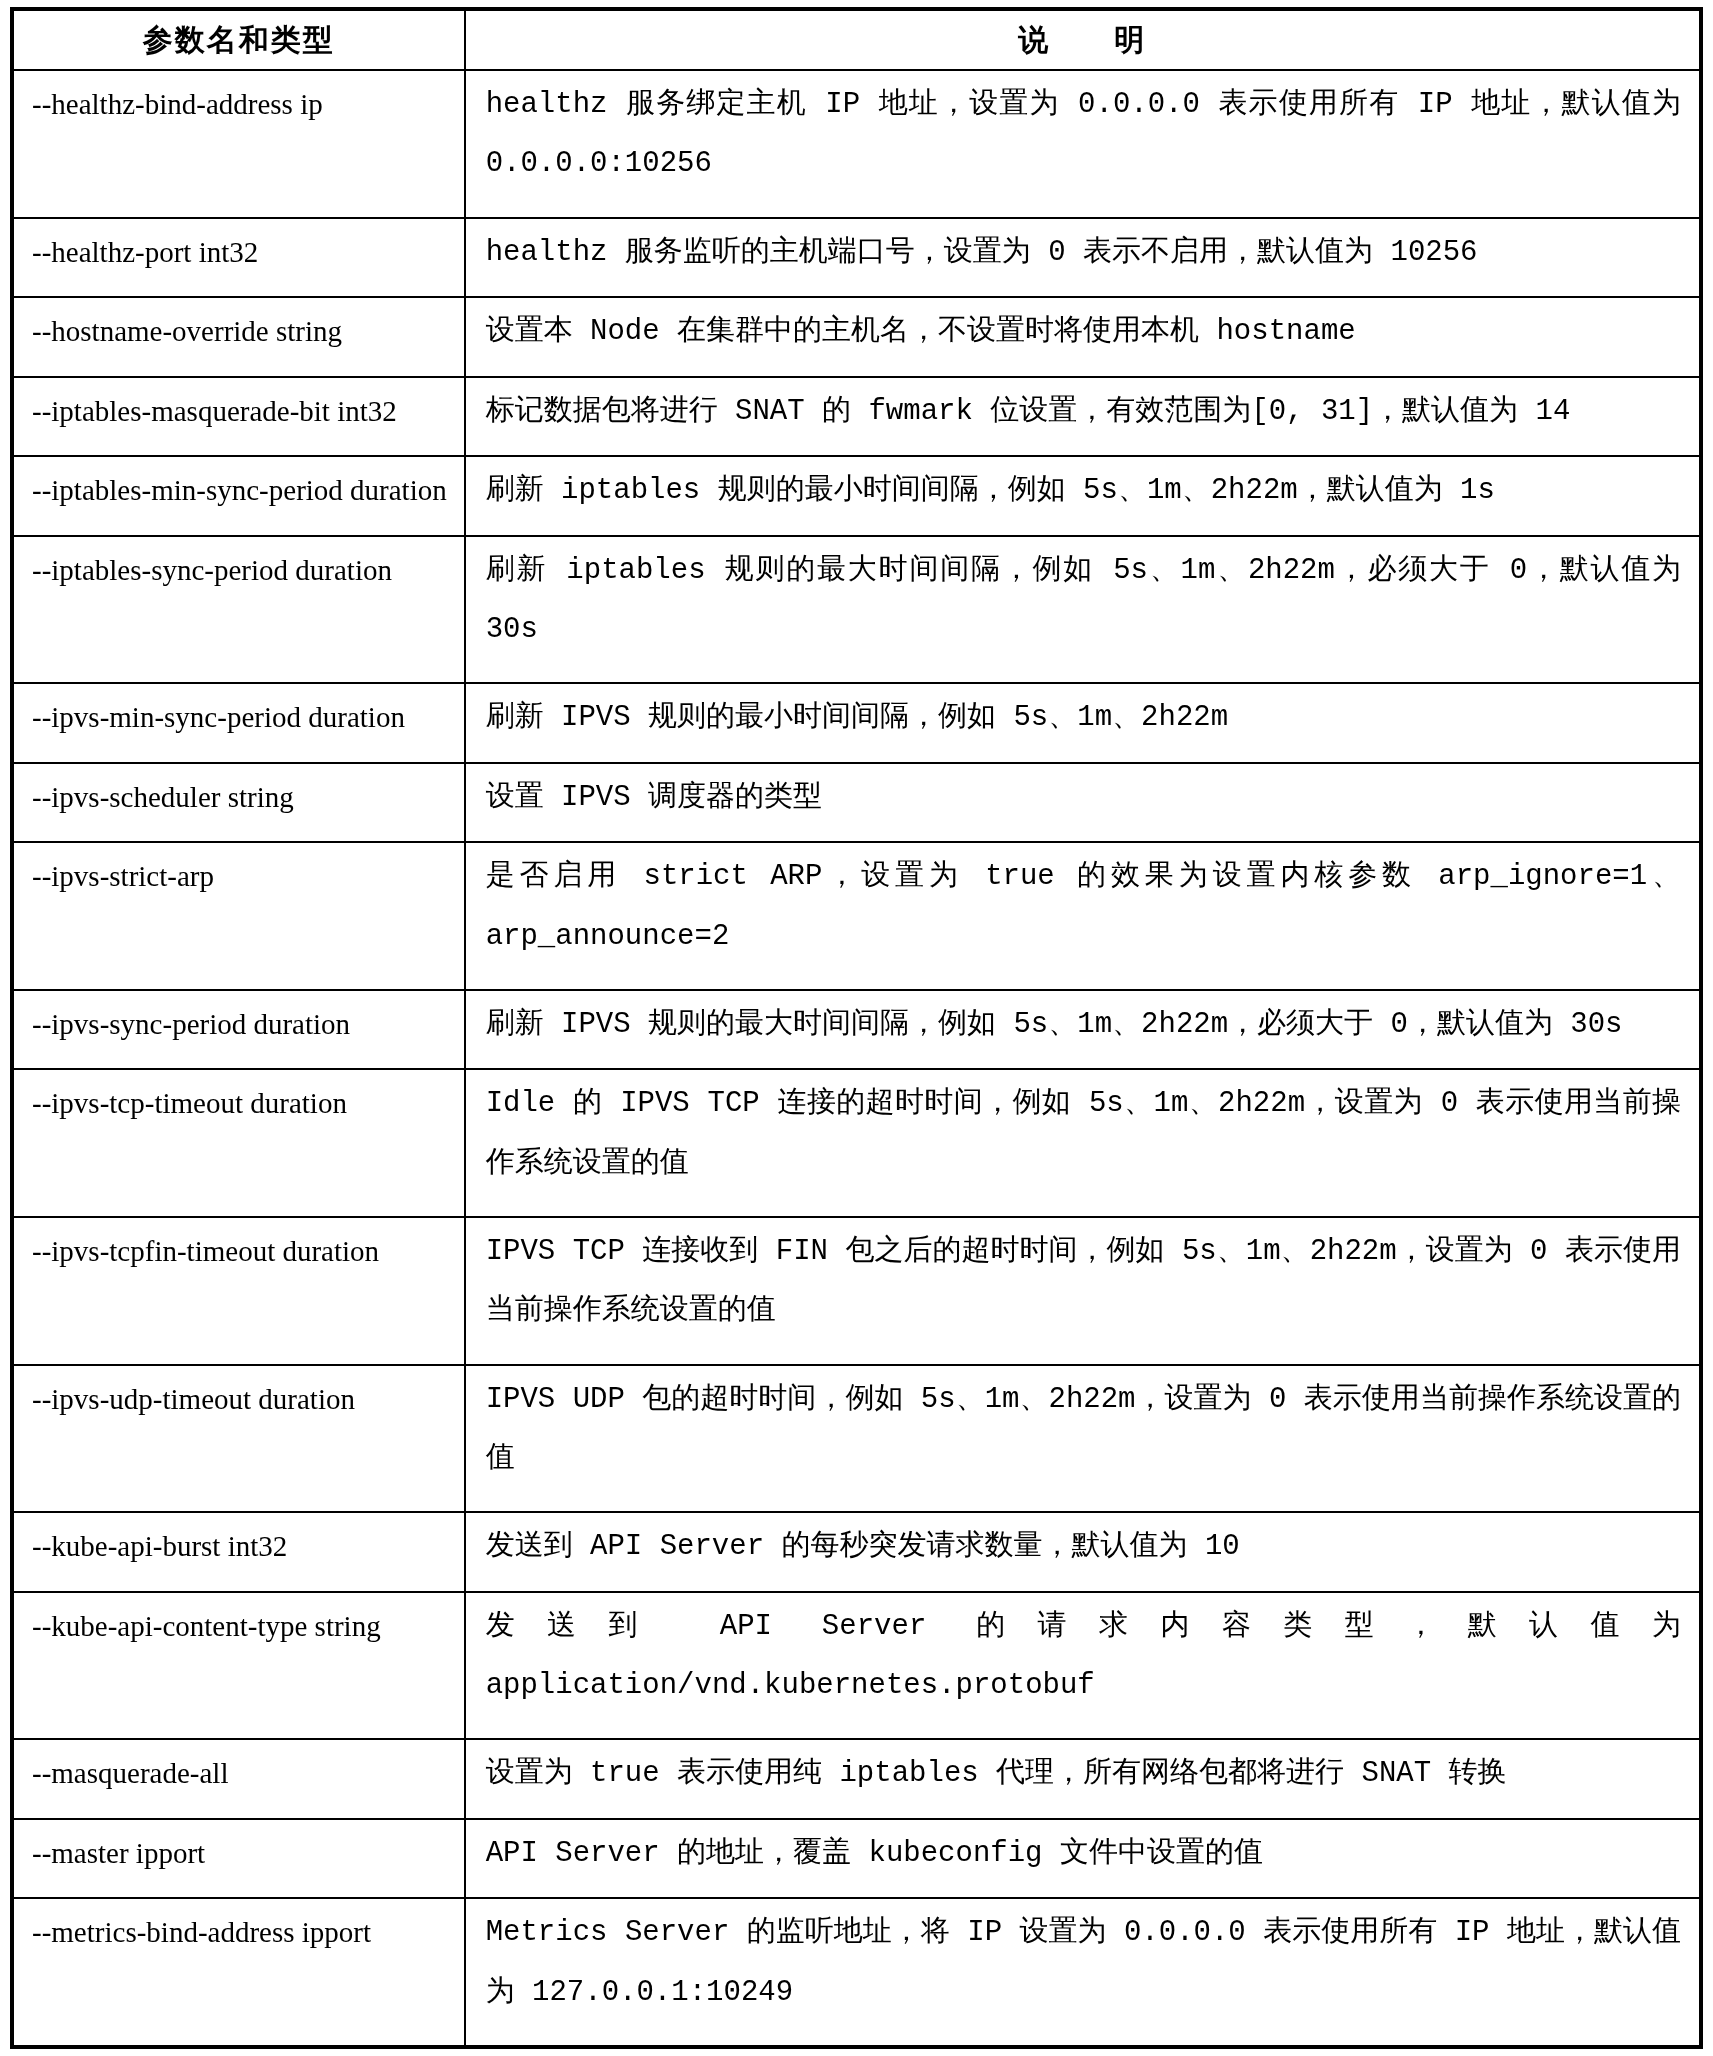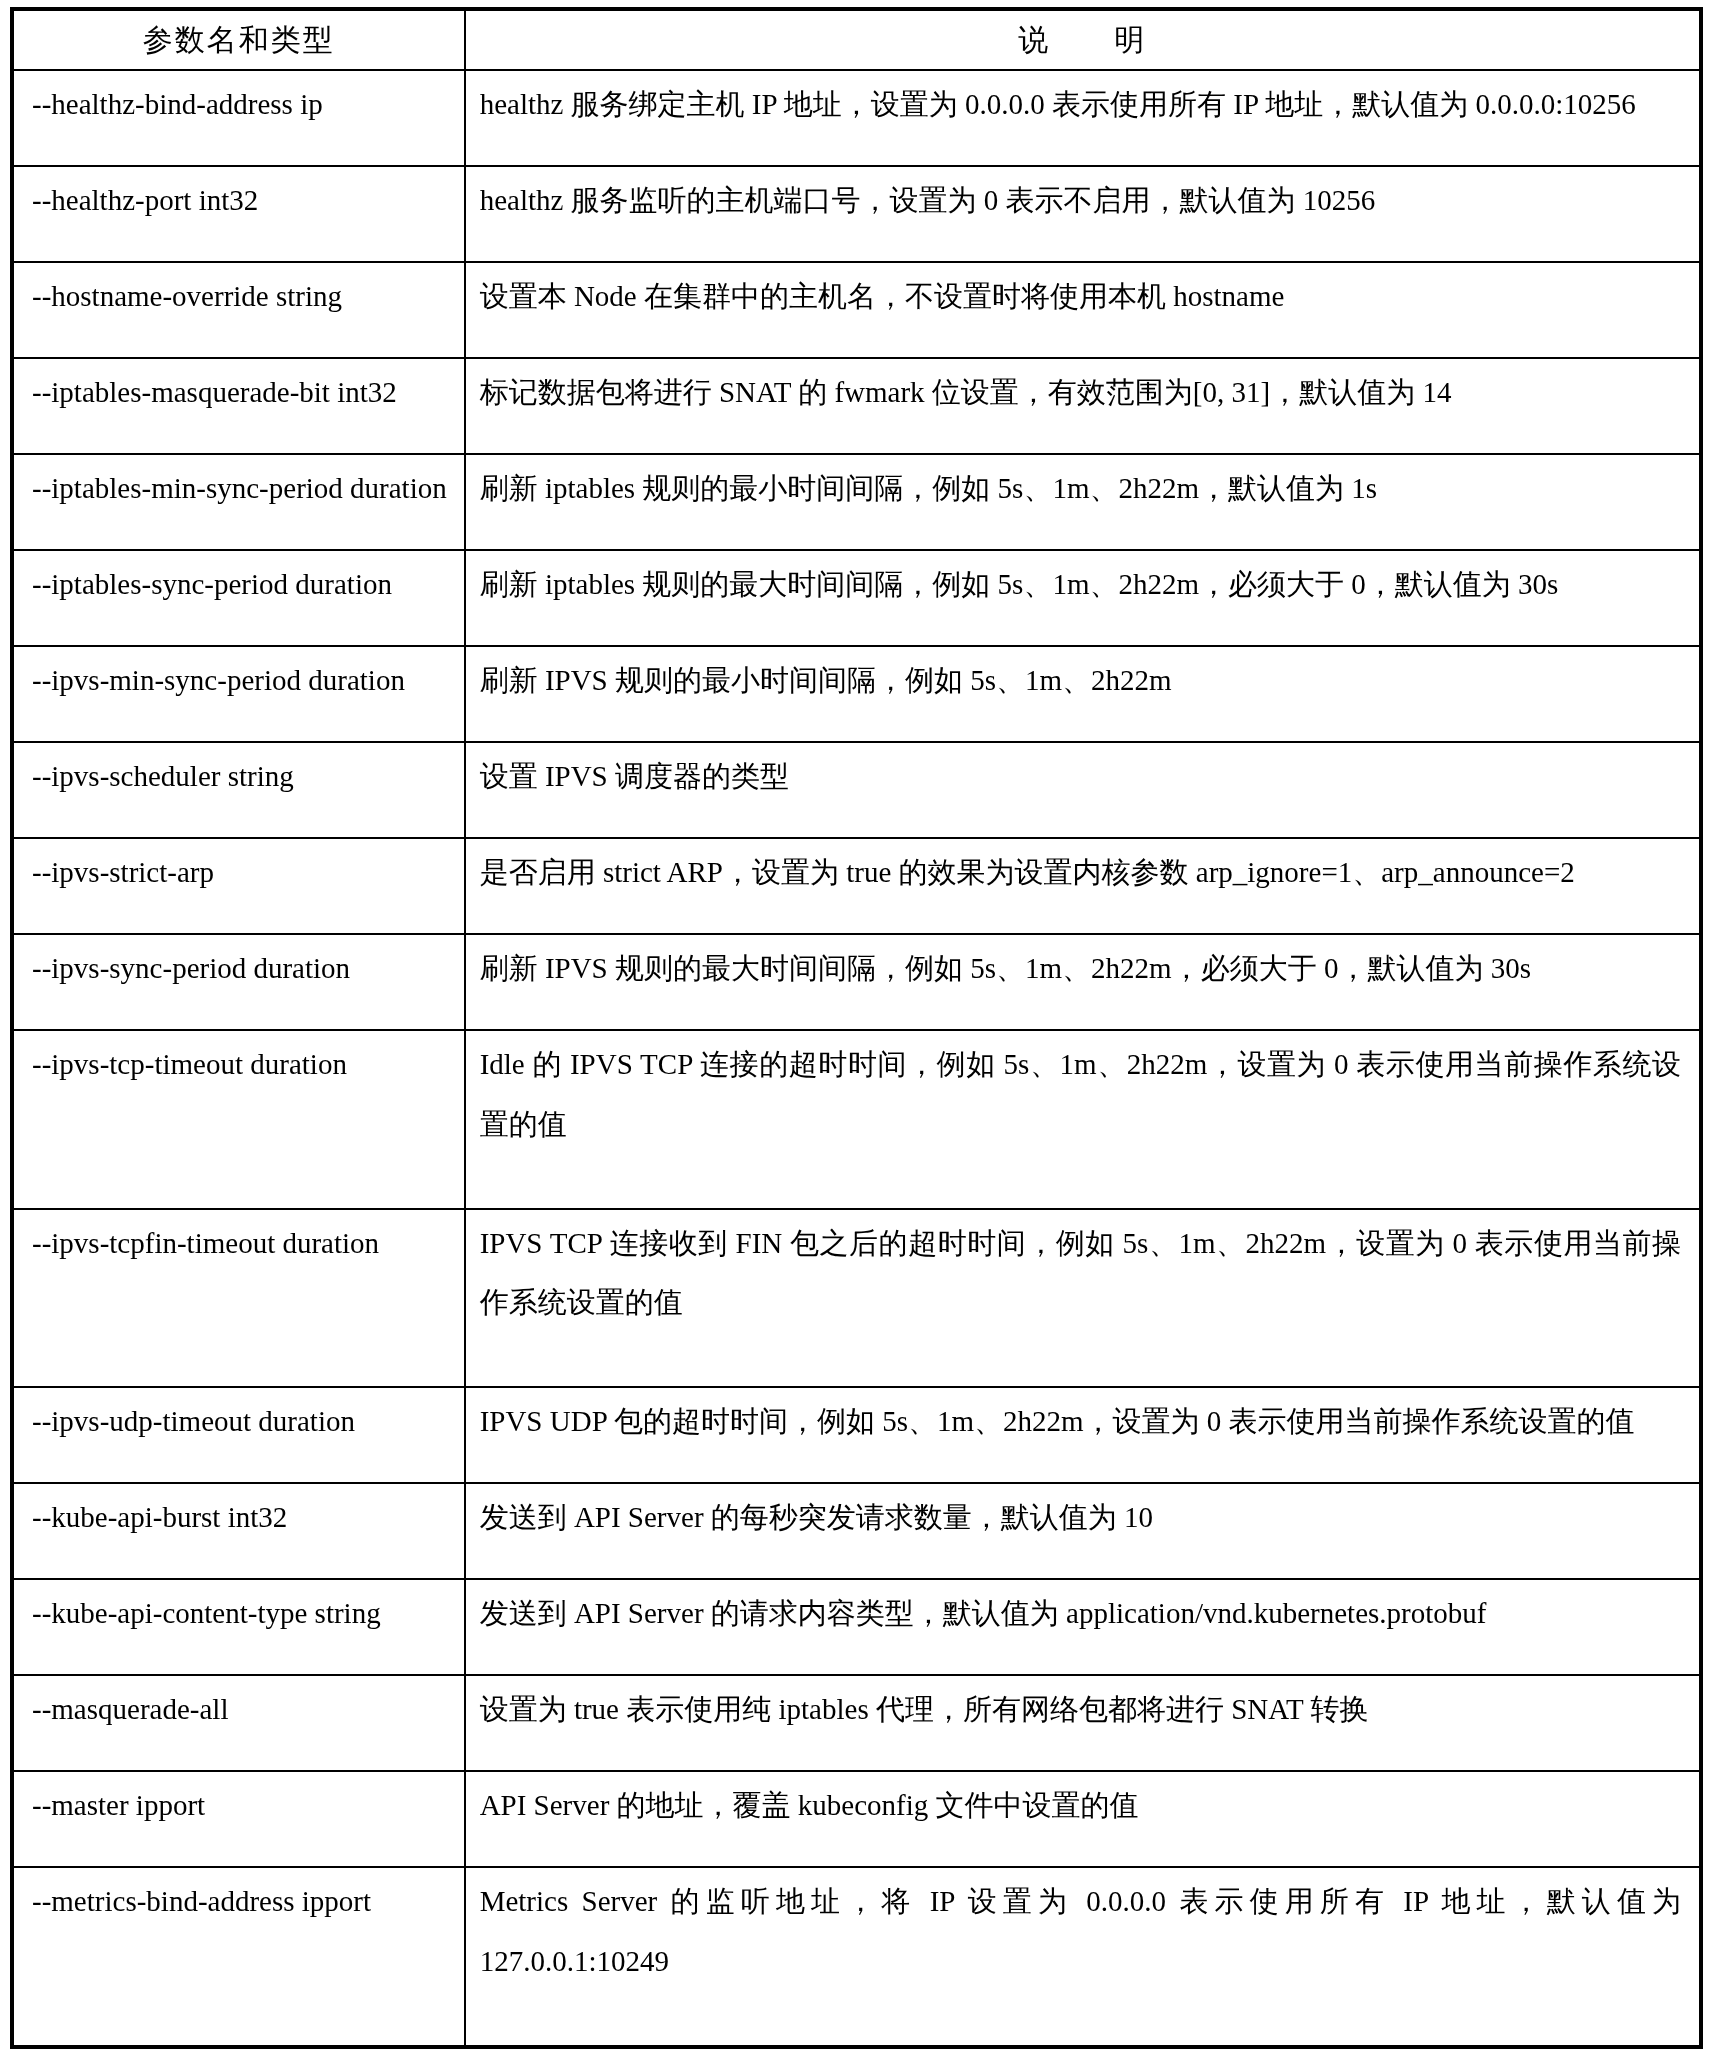--- a/index.html
+++ b/index.html
@@ -24,40 +24,41 @@
     border: 4px solid #000000;
   }
   col.col-param { width: 26.8%; }
   col.col-desc  { width: 73.2%; }
   th, td {
     border: 2px solid #000000;
     box-sizing: border-box;
   }
   th {
     font-size: 30px;
-    font-weight: normal;
+    font-weight: bold;
     vertical-align: middle;
     padding: 8px 4px;
     line-height: 1.4;
     letter-spacing: 2px;
   }
   td {
     font-size: 29px;
     vertical-align: top;
     line-height: 2.05;
     margin-top: 26px;
   }
   td.param {
     padding: 4px 10px 4px 18px;
     white-space: nowrap;
     overflow: hidden;
   }
   td.desc {
-    padding: 4px 18px 4px 14px;
+    padding: 4px 18px 4px 20px;
     text-align: justify;
+    font-family: Liberation Mono, monospace;
   }
 </style>
 </head>
 <body>
 
 <div class="page">
   <table class="params">
     <colgroup>
       <col class="col-param">
       <col class="col-desc">

